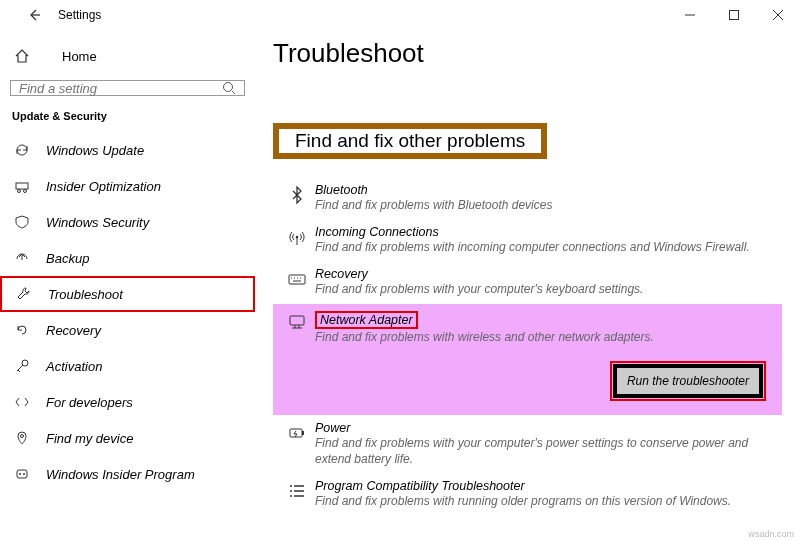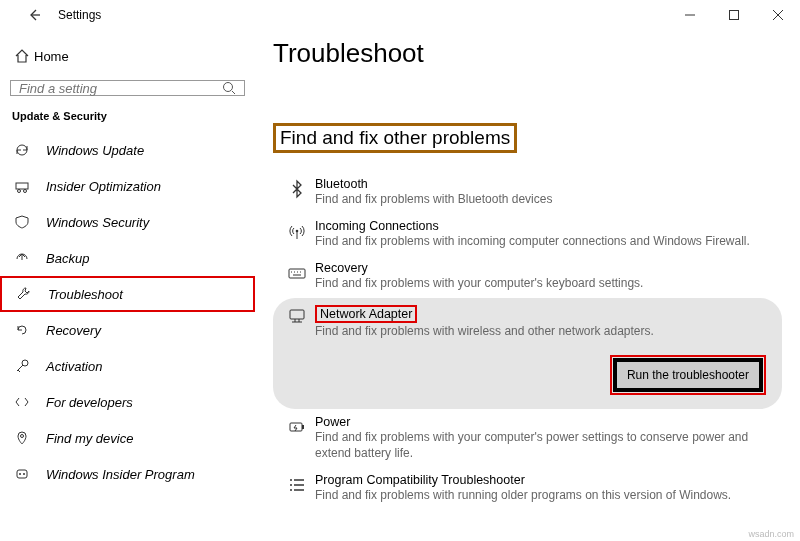--- a/index.html
+++ b/index.html
@@ -8,38 +8,38 @@
     .titlebar { display: flex; align-items: center; height: 30px; padding: 0 0 0 20px; }
     .titlebar .back { width: 28px; height: 28px; display: flex; align-items: center; justify-content: center; cursor: pointer; }
     .titlebar .title { margin-left: 10px; font-size: 12px; }
     .titlebar .spacer { flex: 1; }
     .winbtns { display: flex; }
     .winbtn { width: 44px; height: 30px; display: flex; align-items: center; justify-content: center; cursor: pointer; }
     .content { display: flex; flex: 1; min-height: 0; }
     .sidebar { width: 255px; background: #fff; padding: 10px 0 0 0; }
     .home-row { display: flex; align-items: center; padding: 0 12px; height: 32px; }
     .home-row .icon { width: 20px; display: flex; justify-content: center; }
-    .home-row .label { margin-left: 2px; font-size: 13px; }
+    .home-row .label { margin-left: 30px; font-size: 13px; }
     .search { margin: 8px 10px 14px 10px; border: 1px solid #999; height: 16px; display: flex; align-items: center; padding: 0 8px; }
     .search input { border: none; outline: none; flex: 1; font-size: 13px; font-style: italic; color: #666; background: transparent; }
     .category { font-weight: 600; font-size: 11px; padding: 0 12px 10px 12px; }
     .nav-item { display: flex; align-items: center; height: 36px; padding: 0 12px; cursor: pointer; font-style: italic; }
     .nav-item .icon { width: 20px; display: flex; justify-content: center; }
     .nav-item .label { margin-left: 14px; font-size: 13px; }
     .nav-item.highlighted { border: 2px solid #d00; }
     .main { flex: 1; padding: 8px 18px 0 18px; overflow: hidden; position: relative; }
     .page-title { font-size: 26px; font-weight: 400; margin-bottom: 6px; }
     .faded-line { color: #aaa; font-size: 11px; margin-bottom: 36px; }
-    .section-hdr { font-size: 19px; font-weight: 400; display: inline-block; padding: 1px 4px; border: 3px solid #a16207; margin-bottom: 18px; }
-    .ts-item { display: flex; padding: 6px 0 6px 6px; }
+    .section-hdr { font-size: 19px; font-weight: 400; display: inline-block; padding: 1px 16px; border: 6px solid #a16207; margin-bottom: 18px; }
+    .ts-item { display: flex; padding: 6px 0 6px 6px; font-style: italic; }
     .ts-item .icon { width: 36px; display: flex; justify-content: center; padding-top: 2px; }
     .ts-item .txt { flex: 1; }
     .ts-item .name { font-size: 12.5px; font-weight: 400; color: #000; }
     .ts-item .desc { font-size: 12px; color: #666; line-height: 1.35; }
-    .ts-selected { background: #e5e5e5; padding-bottom: 14px; border-radius: 22px; }
+    .ts-selected { background: #f0abfc; padding-bottom: 14px; }
     .ts-selected .name { display: inline-block; border: 2px solid #d00; padding: 0 3px; }
     .run-btn { background: #ccc; border: 4px solid #000000; font-size: 12px; padding: 6px 10px; cursor: pointer; display: inline-block; }
     .run-wrap { display: flex; justify-content: flex-end; padding-right: 16px; margin-top: 16px; }
     .run-highlight { border: 2px solid #d00; padding: 1px; }
     .watermark { position: absolute; bottom: 2px; right: 6px; font-size: 9px; color: #bbb; }
     svg { display: block; }
   </style>
 </head>
 <body>
 

